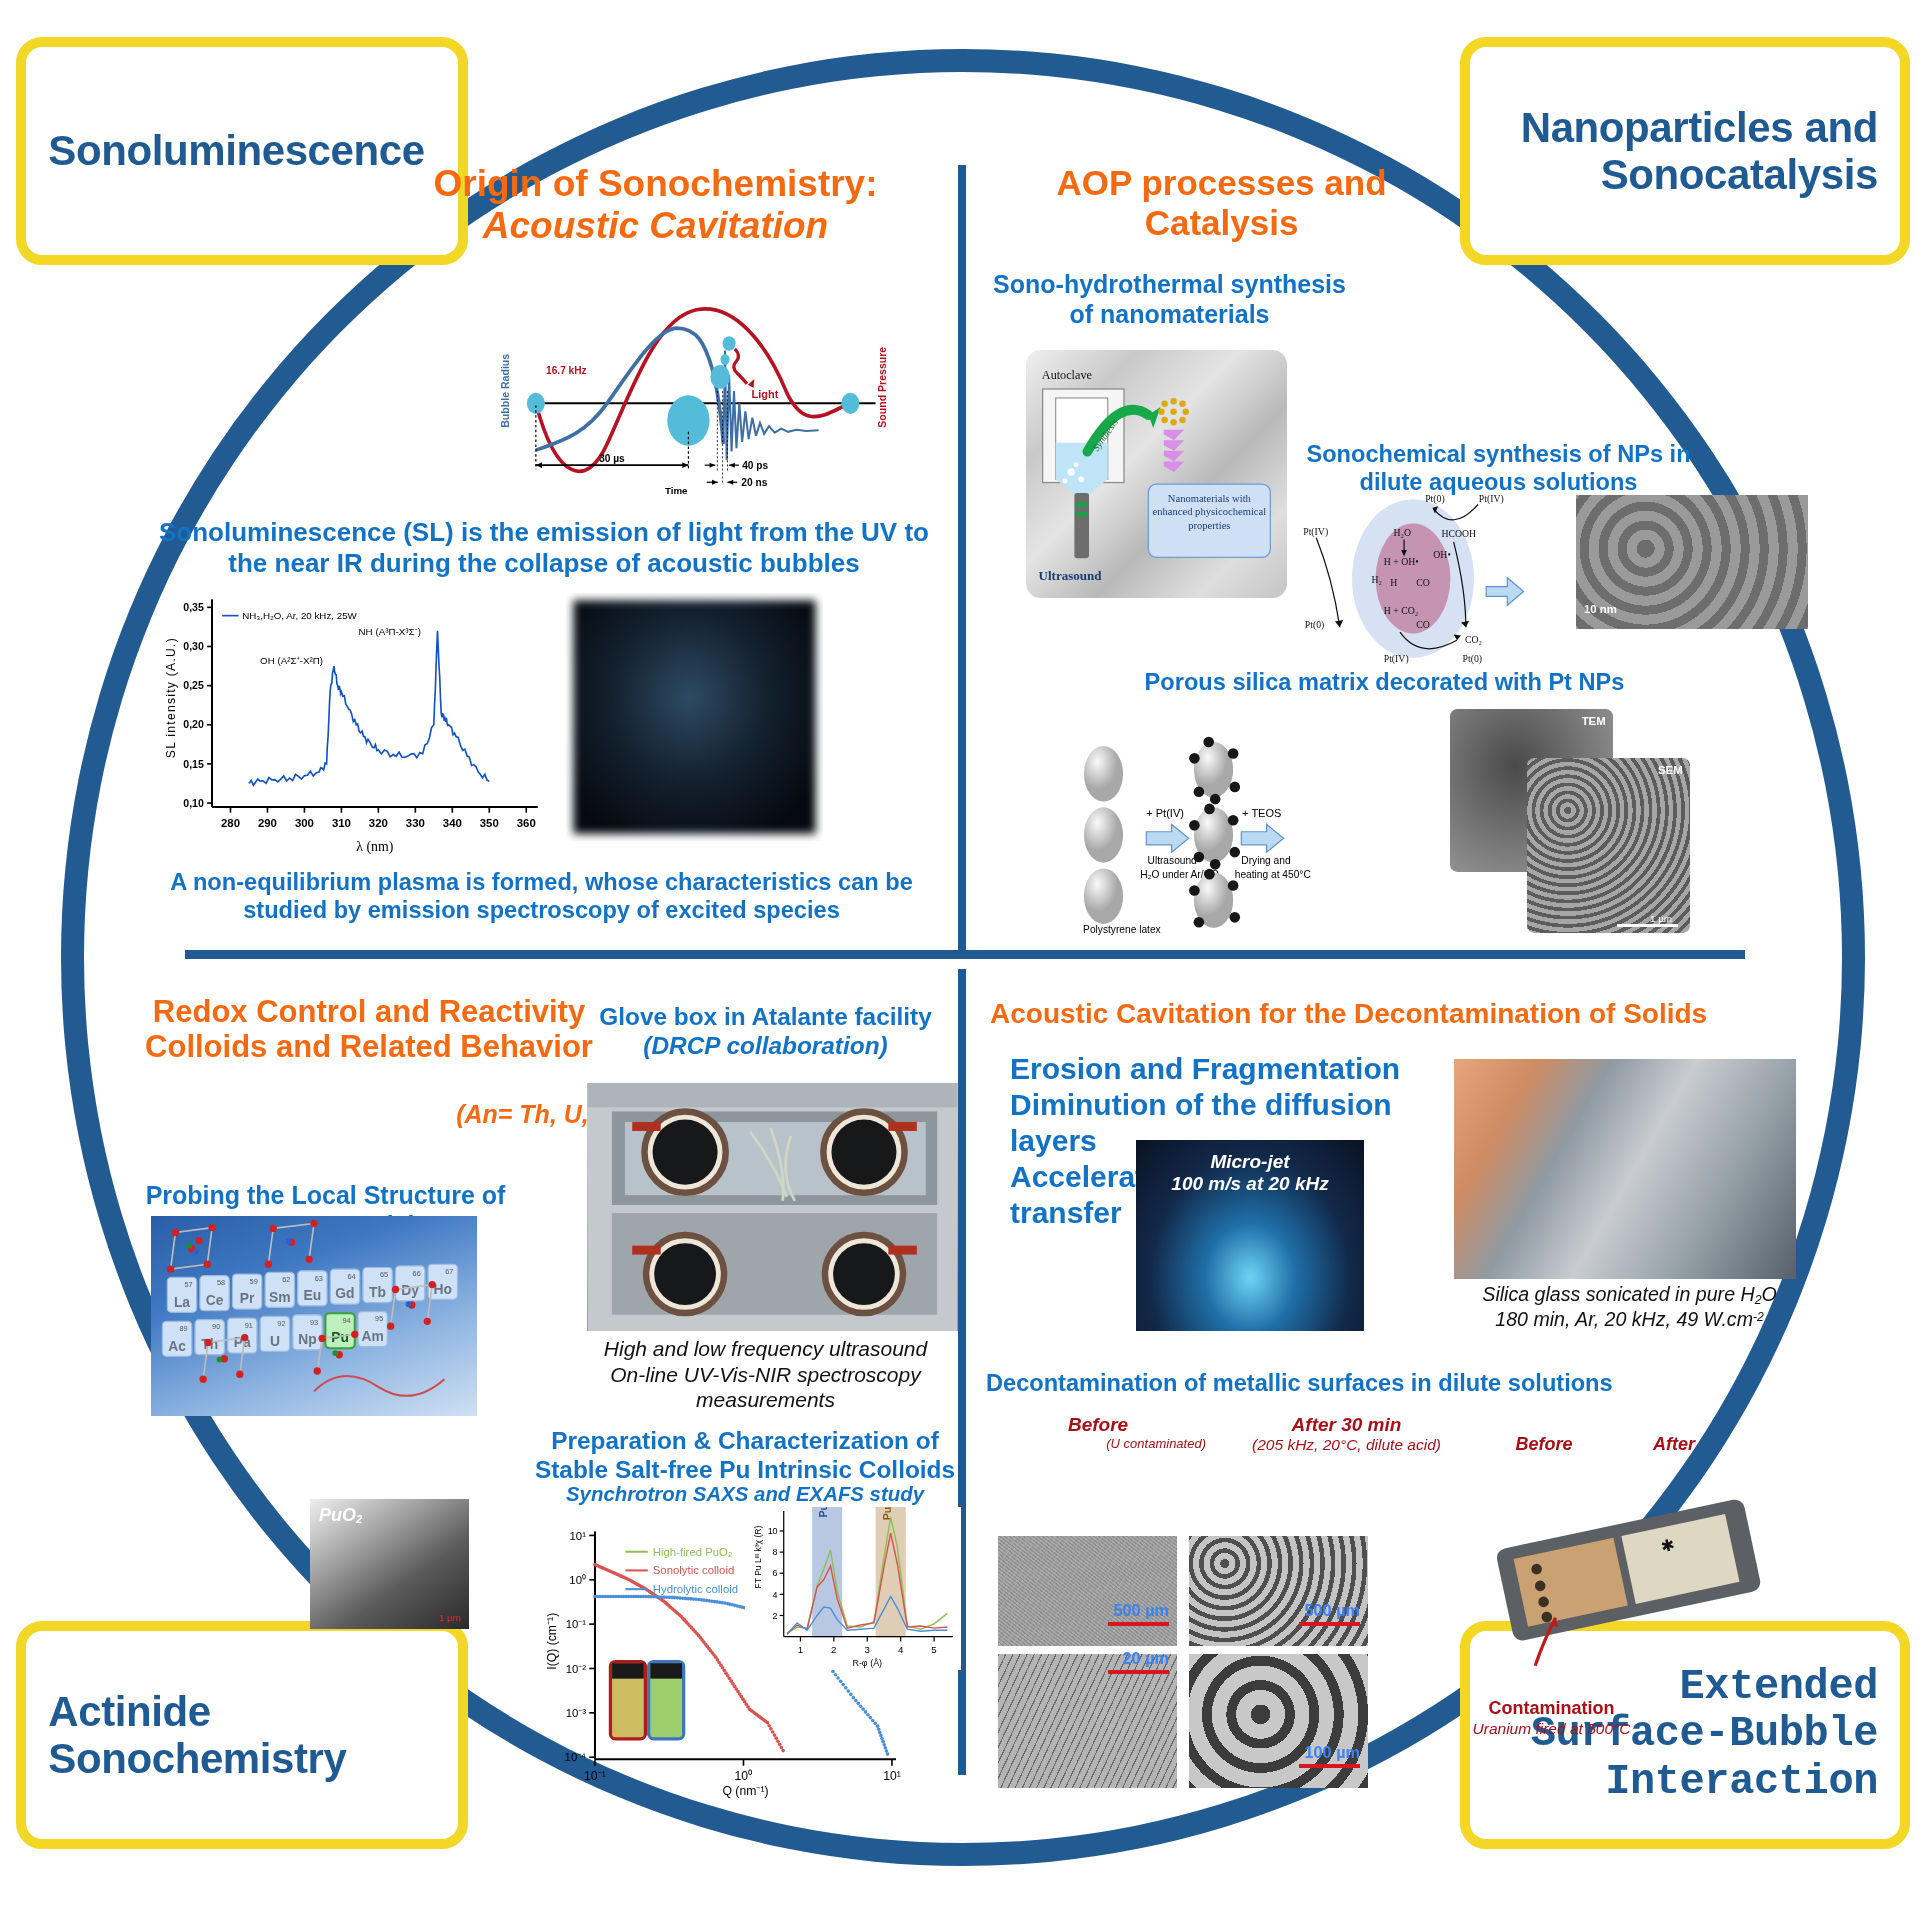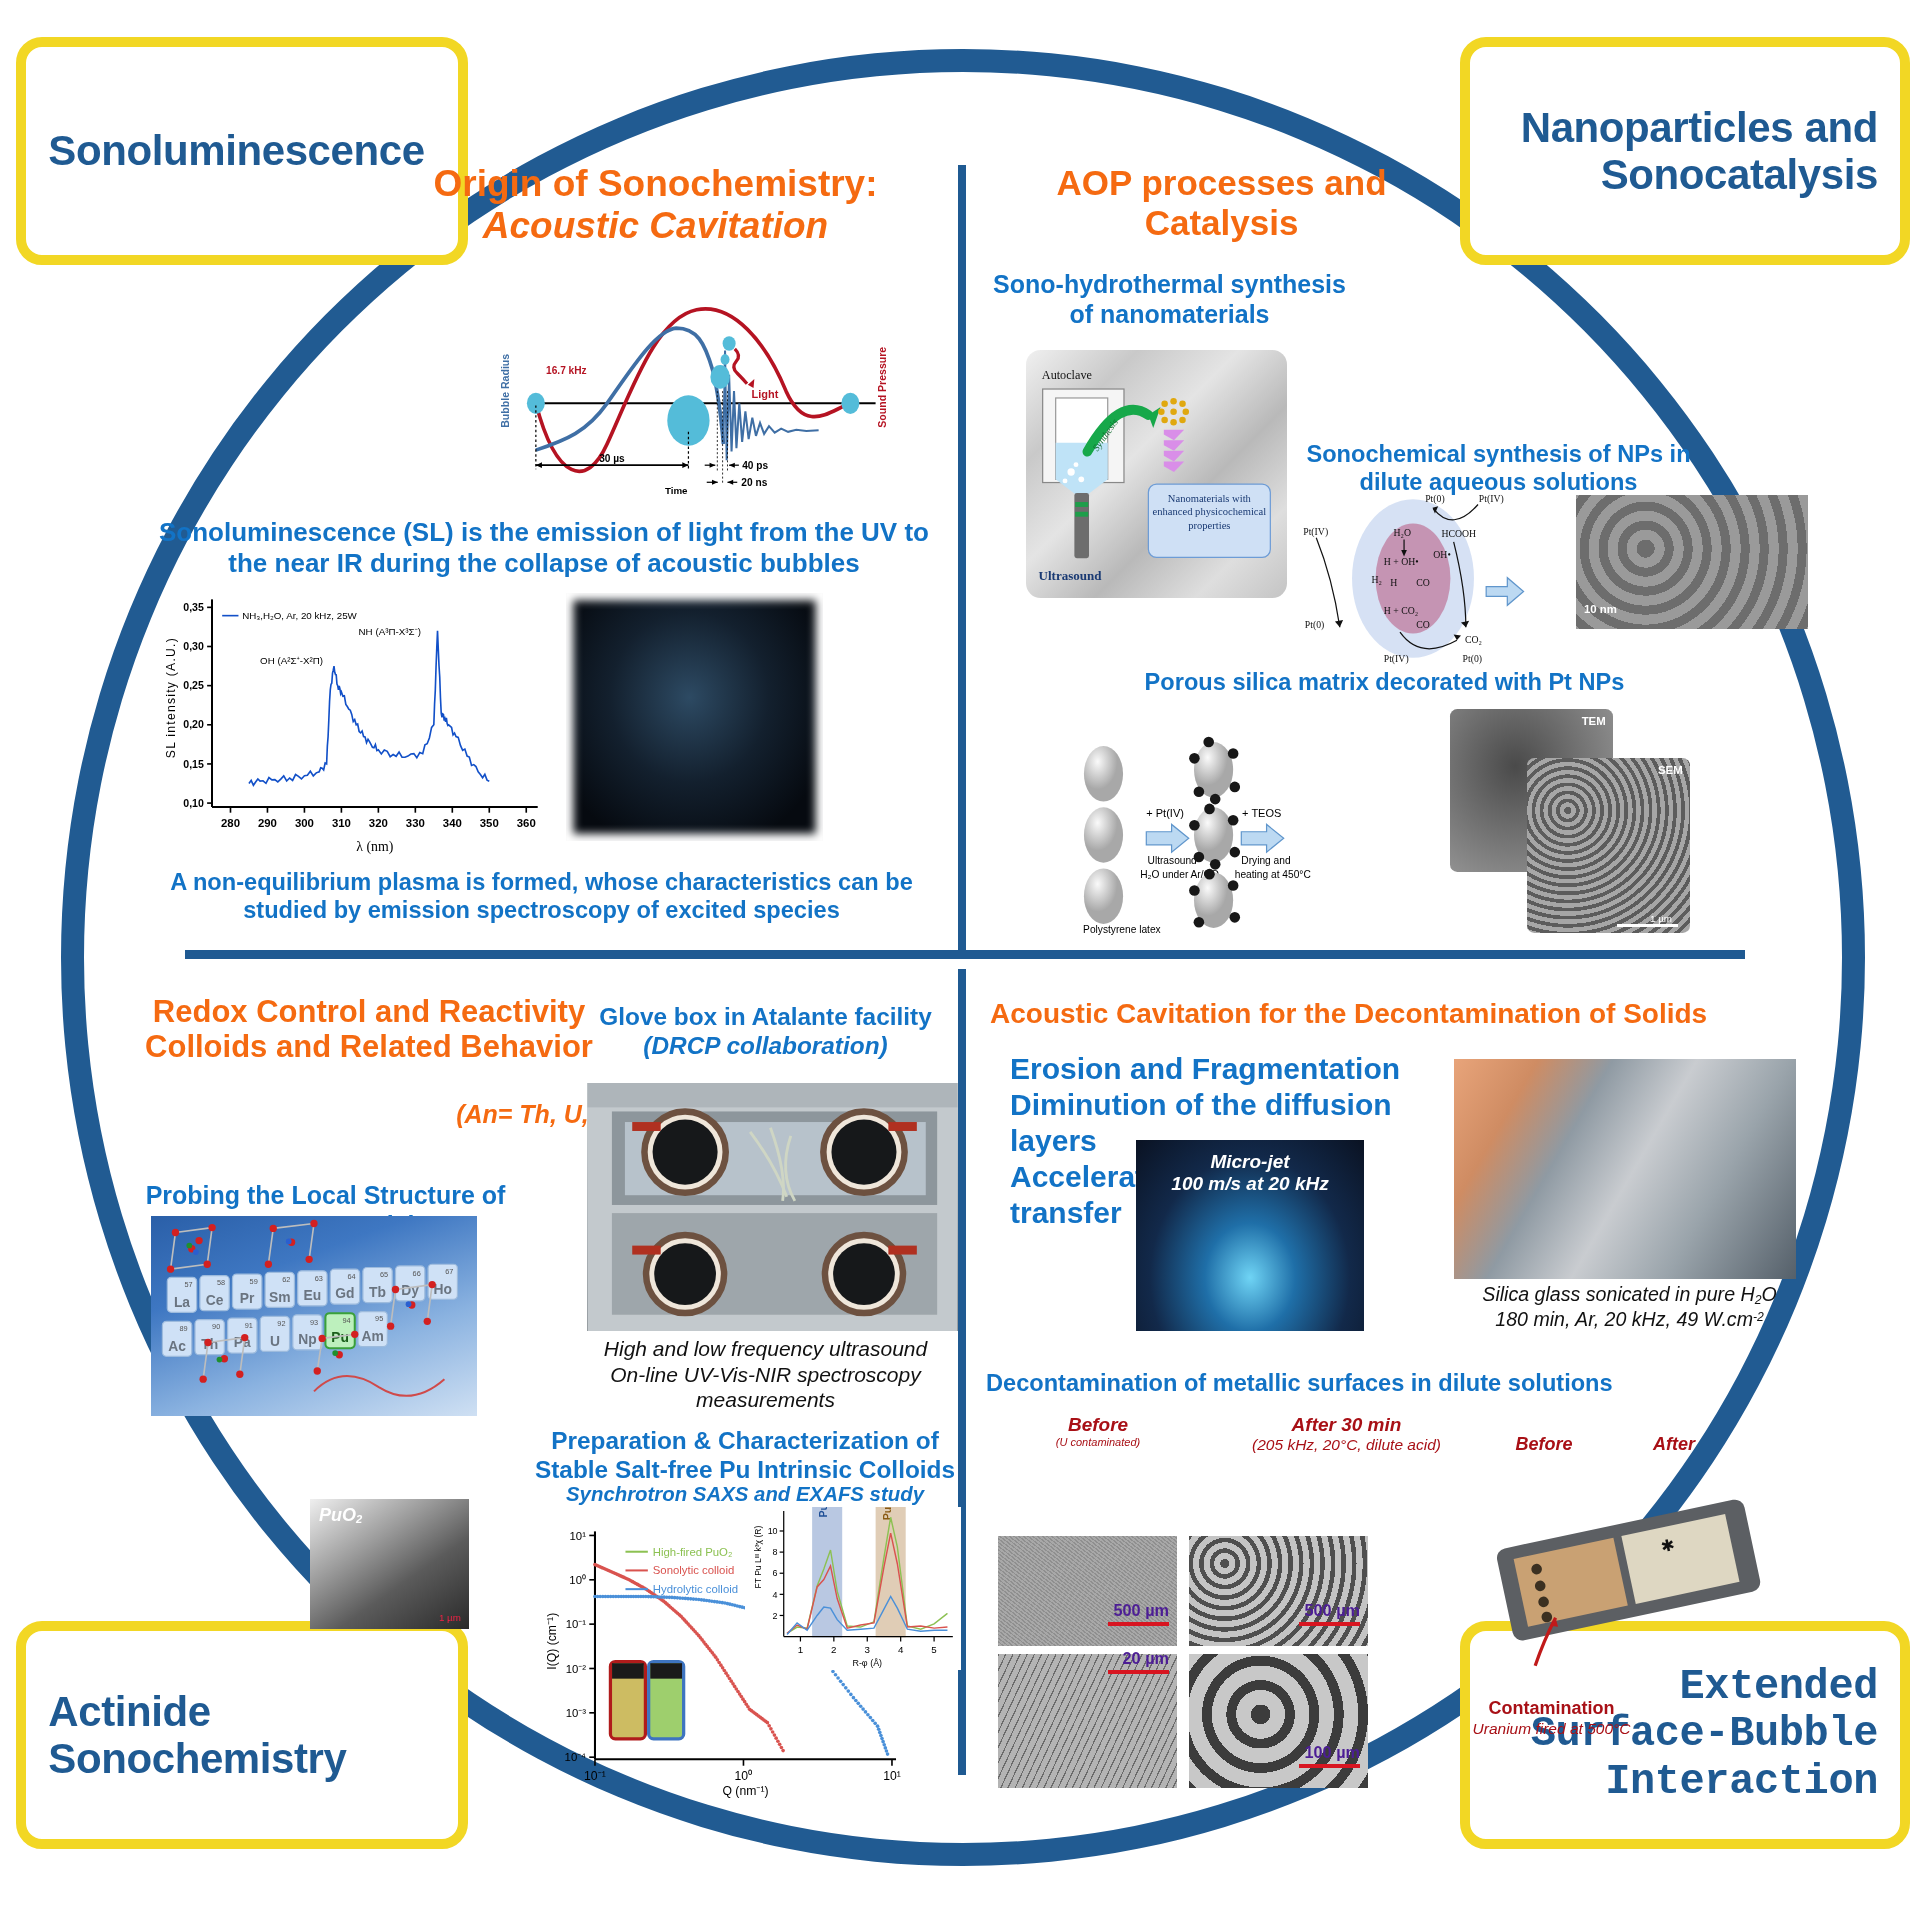--- a/index.html
+++ b/index.html
@@ -99,21 +99,21 @@
   #lbl-after{position:absolute;left:1206px;top:1413px;width:281px;font-size:19px;}
   .sem{position:absolute;background:#9c9c9c;}
   #sem-a{left:998px;top:1536px;width:179px;height:110px;
     background:repeating-linear-gradient(38deg,#8f8f8f 0 1.2px,#a8a8a8 1.2px 2.9px),#9f9f9f;}
   #sem-b{left:1189px;top:1536px;width:179px;height:110px;
     background:repeating-radial-gradient(circle at 20% 25%,#4f4f4f 0 4.5px,#c4c4c4 4.5px 10.6px);}
   #sem-c{left:998px;top:1654px;width:179px;height:134px;
     background:repeating-linear-gradient(115deg,#6b6b6b 0 1.2px,#b4b4b4 1.2px 6.5px),#a2a2a2;}
   #sem-d{left:1189px;top:1654px;width:179px;height:134px;
     background:repeating-radial-gradient(circle at 40% 45%,#3c3c3c 0 9.8px,#c8c8c8 9.8px 24.4px);}
-  .scalebar{position:absolute;color:#4c1d95;font-weight:bold;font-size:16.3px;text-align:right;}
+  .scalebar{position:absolute;color:#3b82f6;font-weight:bold;font-size:16.3px;text-align:right;}
   .scalebar .bar{display:block;height:3.3px;background:#d81521;margin-top:2.4px;width:61px;margin-left:auto;}
   #plate{position:absolute;left:1474px;top:1474px;width:310px;height:196px;}
   #lbl-b2{position:absolute;left:1483px;top:1434px;width:122px;font-size:18px;}
   #lbl-a2{position:absolute;left:1613px;top:1434px;width:122px;font-size:18px;}
   #contam{position:absolute;left:1417px;top:1698px;width:269px;font-size:18px;}
 </style>
 </head>
 <body>
 
 <div id="ellipse"></div>
@@ -859,21 +859,21 @@
   <div class="mj">100 m/s at 20 kHz</div>
 </div>
 
 <div id="glassimg"></div>
 <div id="glass-cap" class="cap-it">Silica glass sonicated in pure H<sub>2</sub>O<br>180 min, Ar, 20 kHz, 49 W.cm<sup>-2</sup></div>
 
 <div id="decon-h" class="h-blue" style="text-align:left;">Decontamination of metallic surfaces in dilute solutions</div>
 
 <div id="lbl-before" class="cap-red">
   <div>Before</div>
-  <div style="font-size:11px;font-weight:normal;">(U contaminated)</div>
+  <div style="font-size:13px;font-weight:normal;text-align:right;">(U contaminated)</div>
 </div>
 <div id="lbl-after" class="cap-red">
   <div>After 30 min</div>
   <div style="font-size:15.5px;font-weight:normal;">(205 kHz, 20°C, dilute acid)</div>
 </div>
 
 <div class="sem" id="sem-a"></div>
 <div class="sem" id="sem-b"></div>
 <div class="sem" id="sem-c"></div>
 <div class="sem" id="sem-d"></div>

